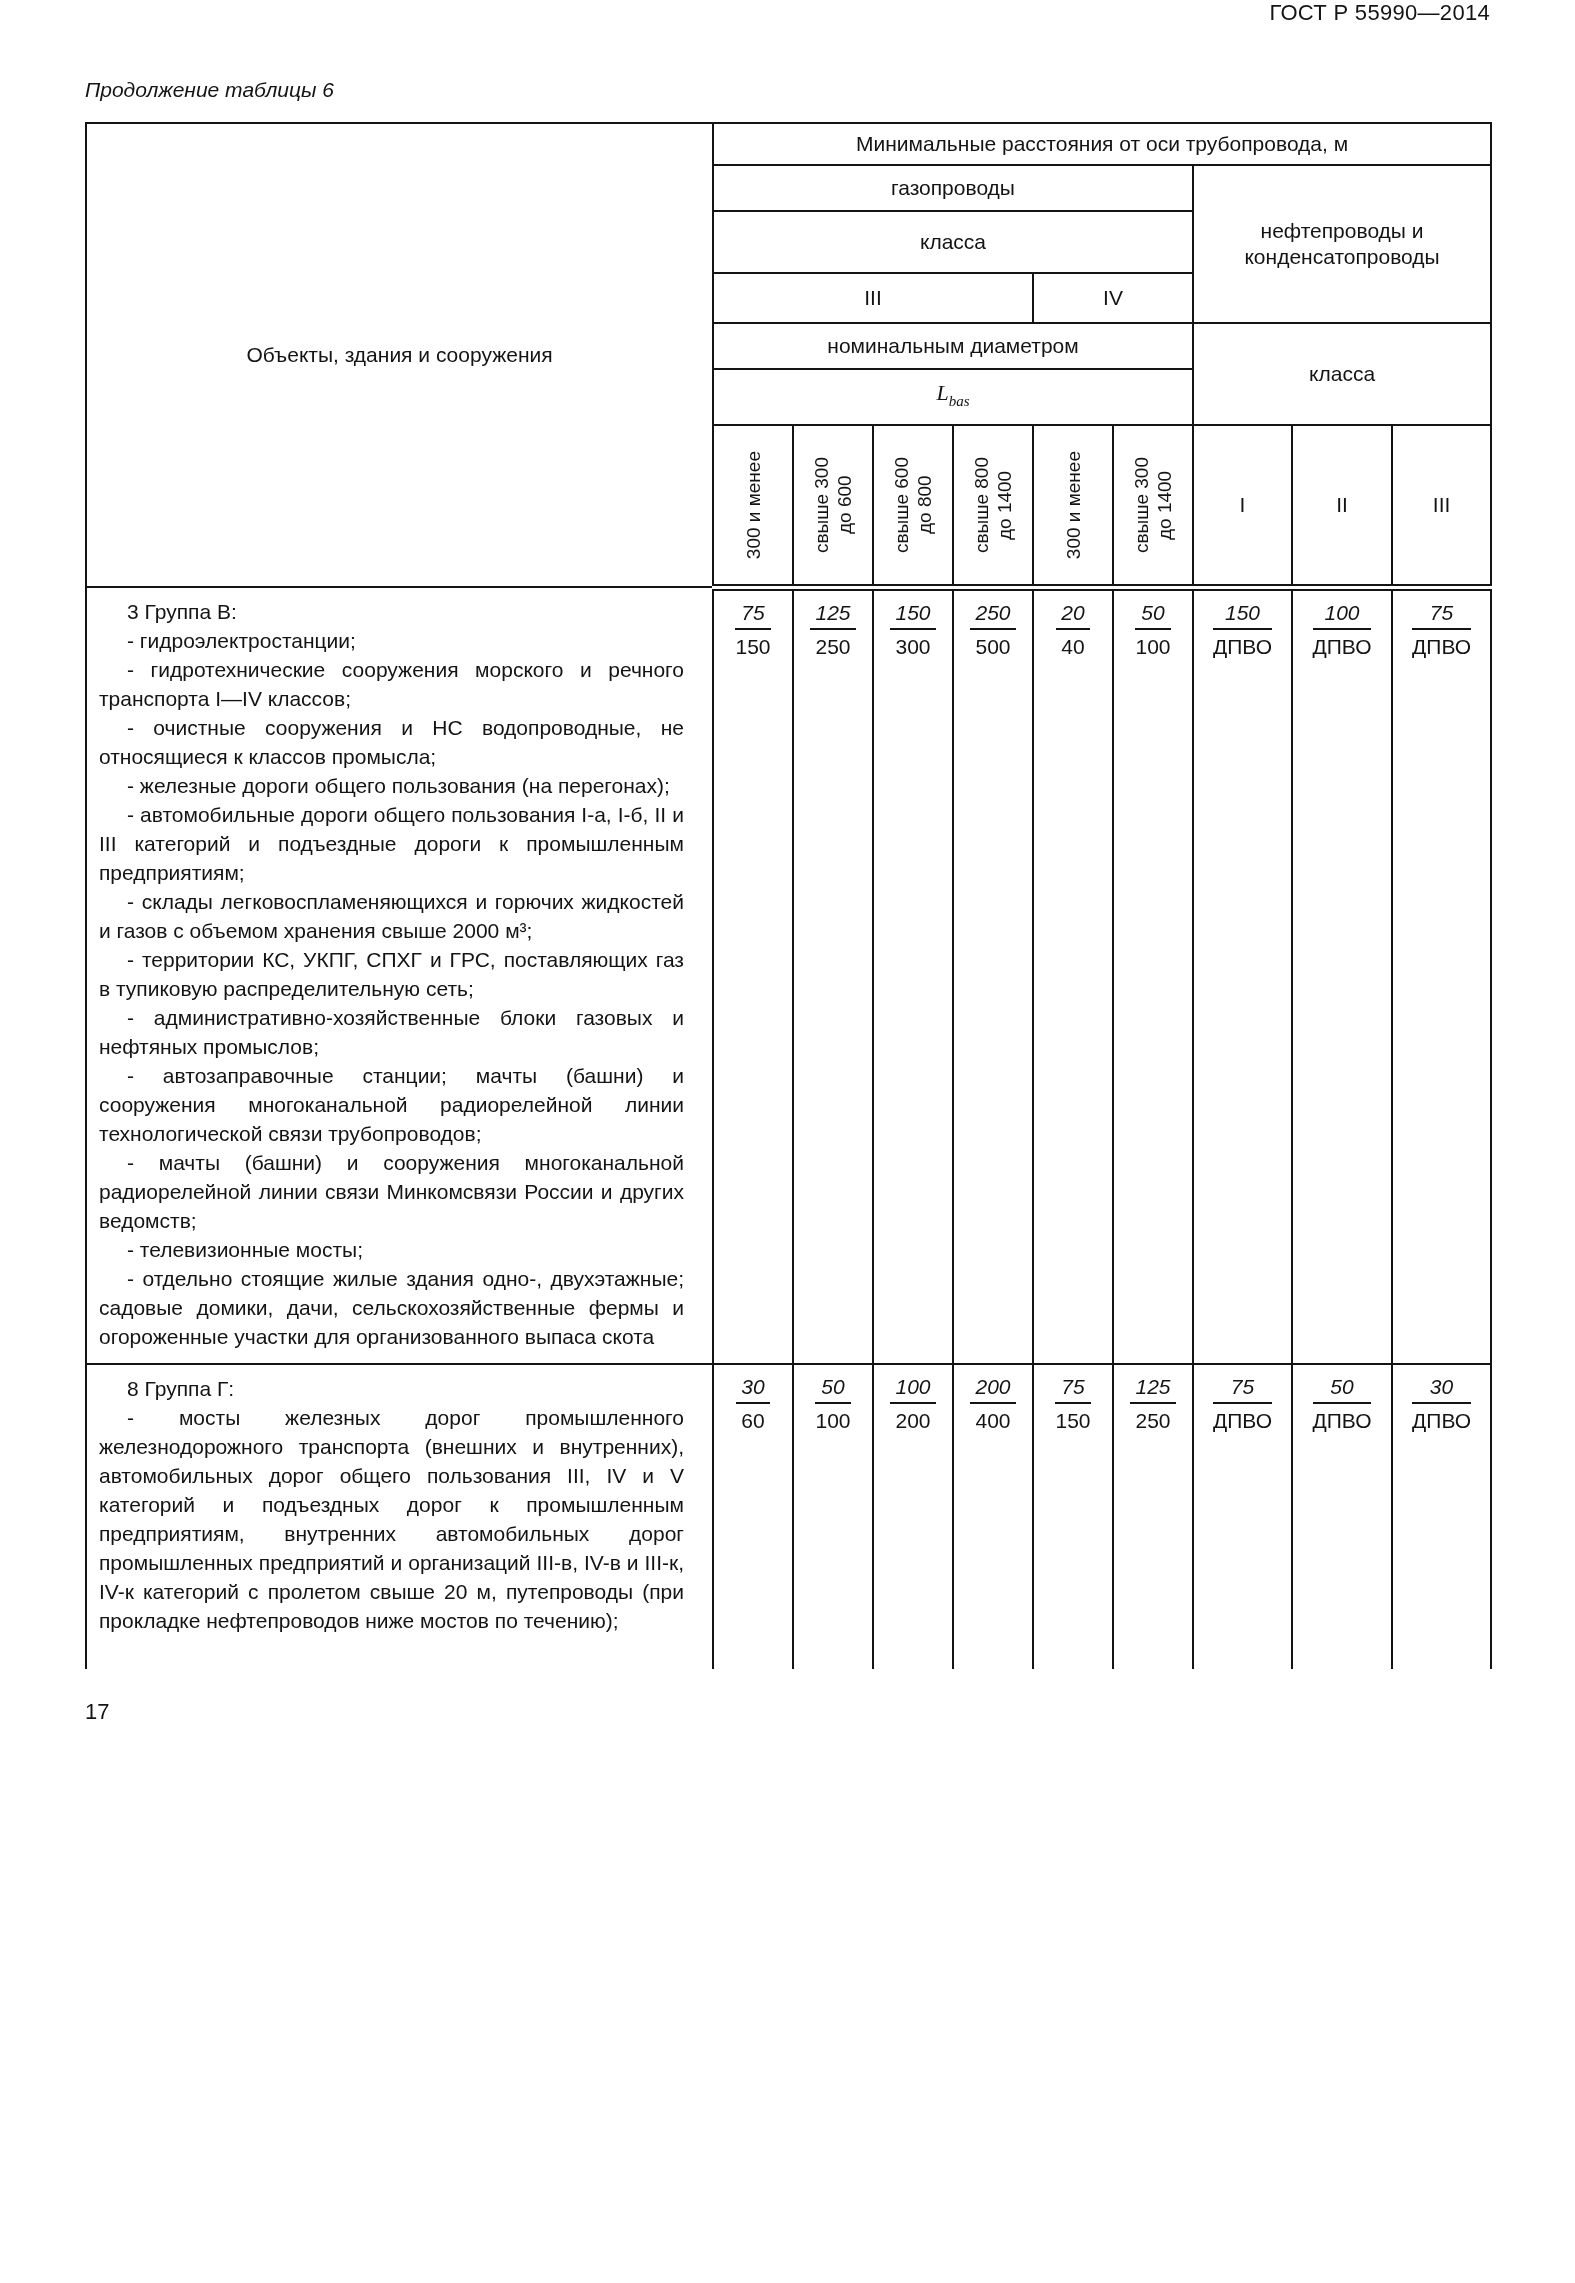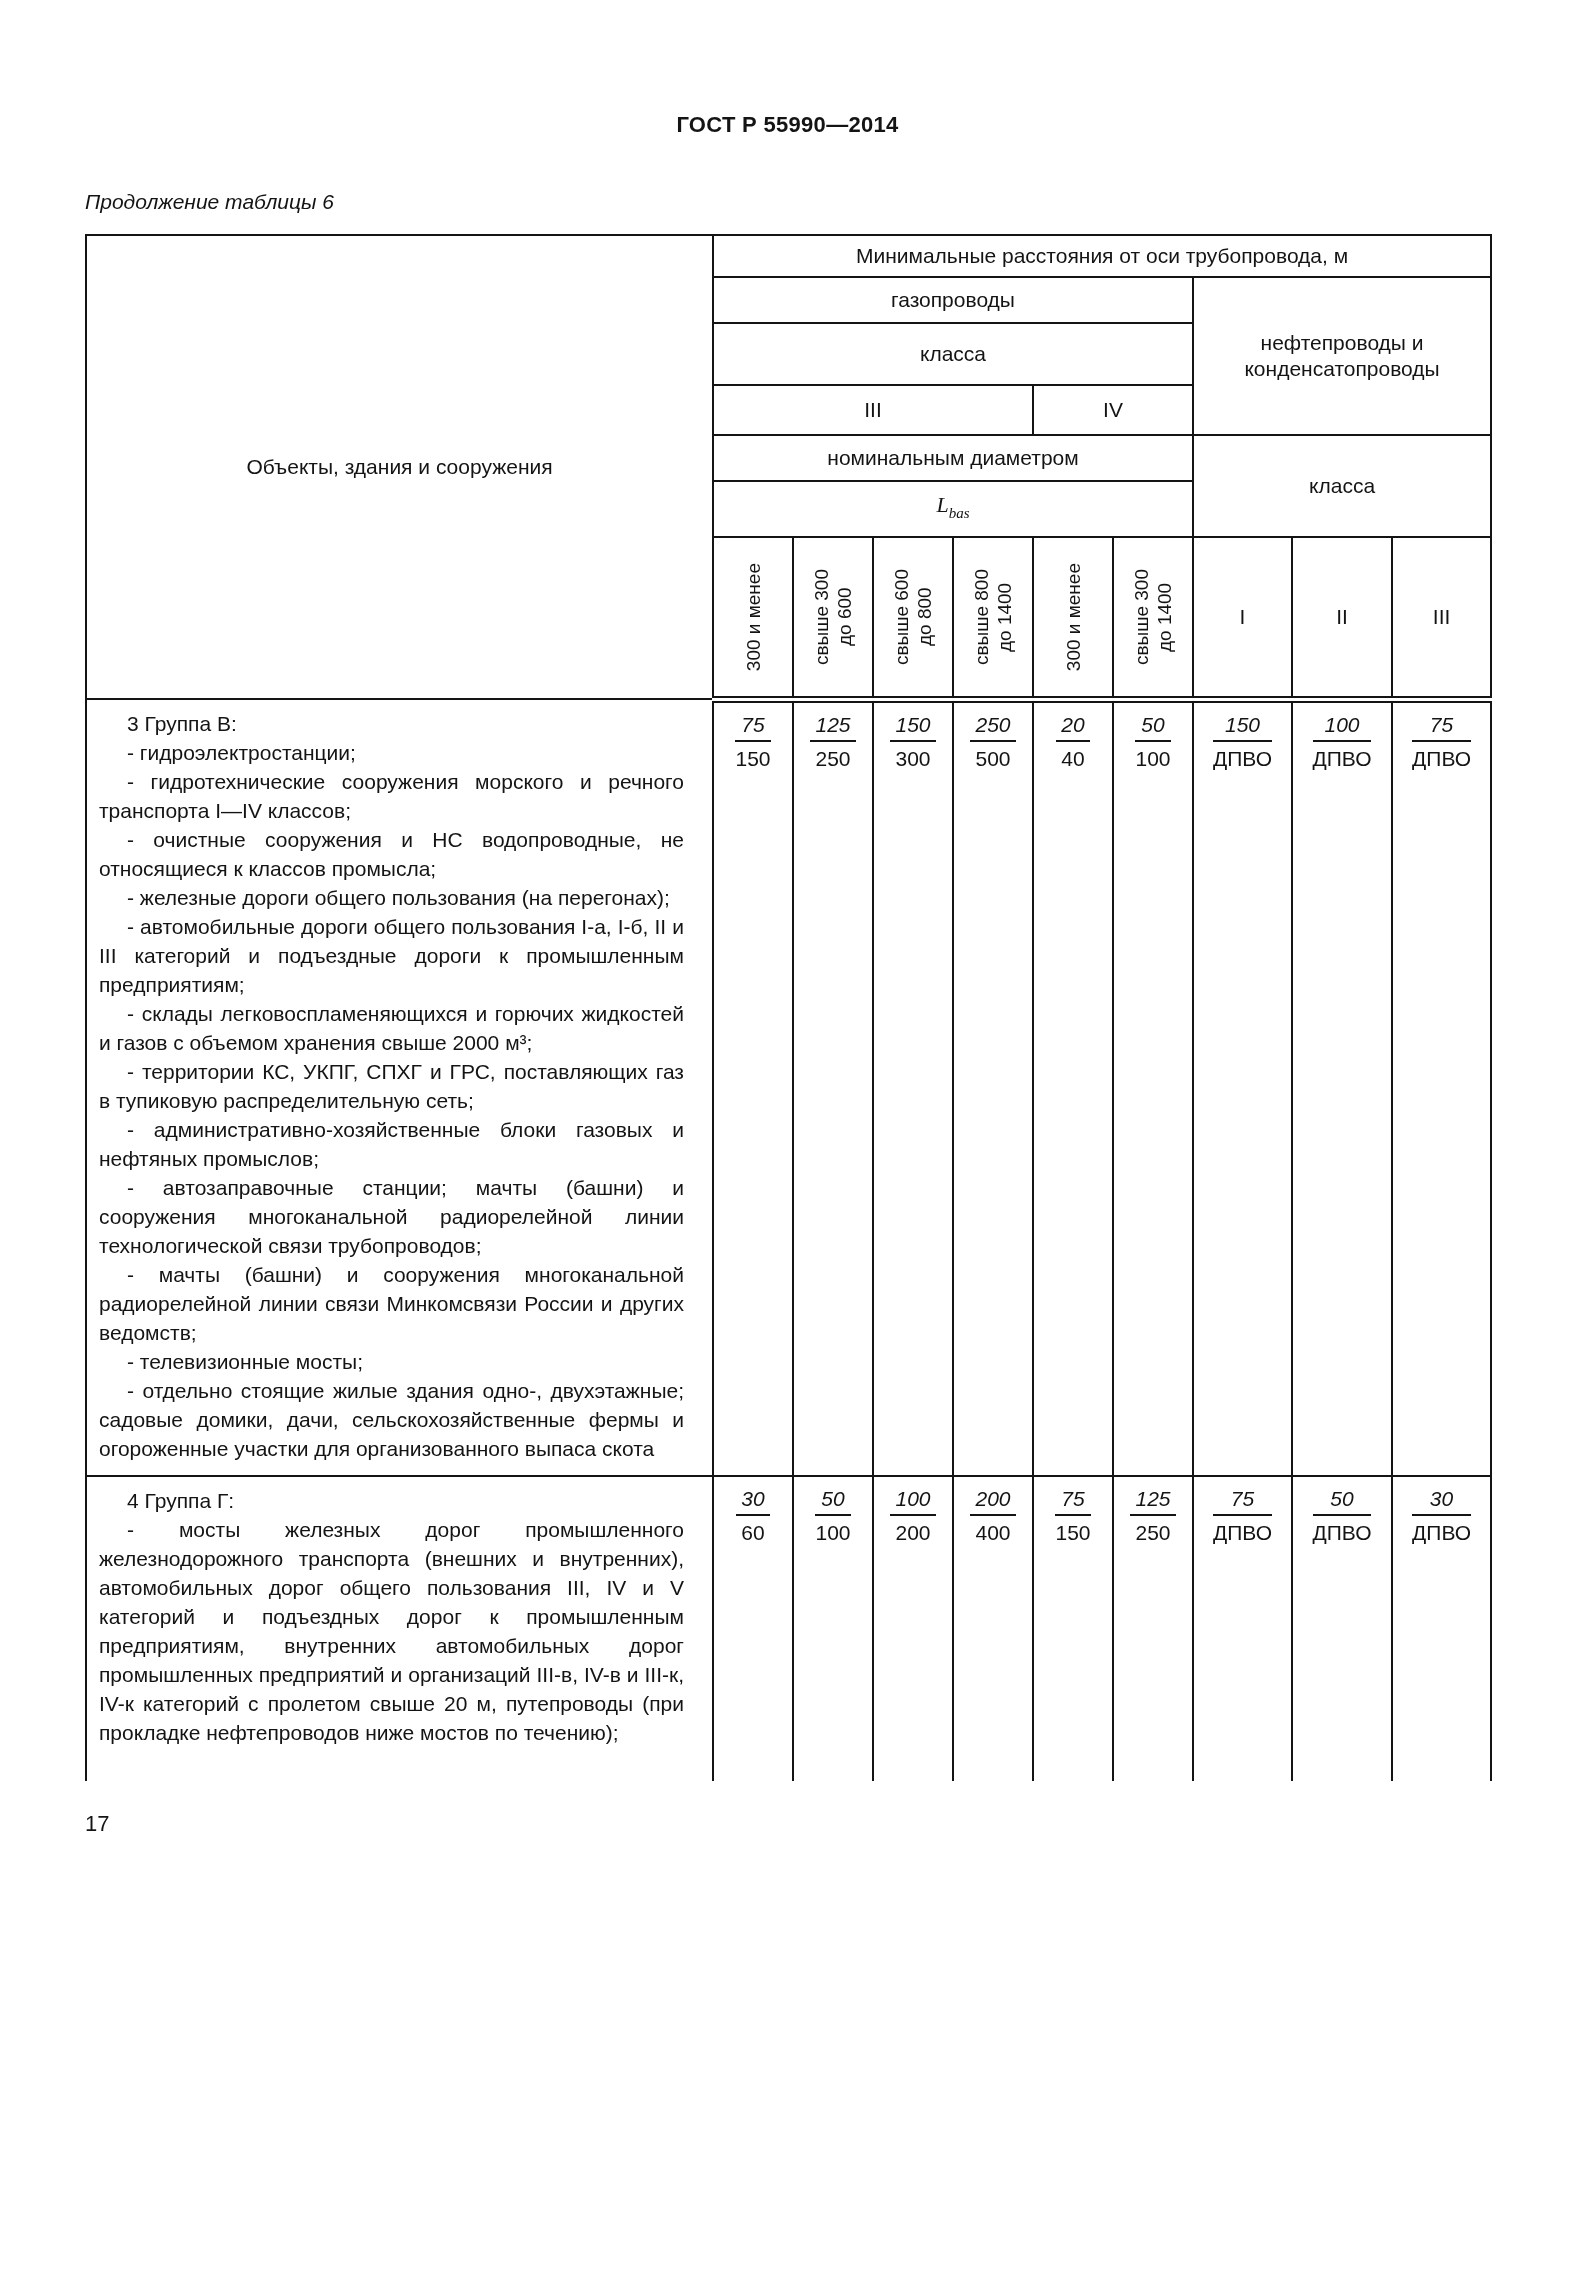--- a/index.html
+++ b/index.html
@@ -3,21 +3,21 @@
 <meta charset="utf-8">
 <style>
   * { margin:0; padding:0; box-sizing:border-box; }
   html,body { background:#ffffff; }
   .page {
     width:1575px; height:2283px; background:#ffffff; position:relative; overflow:hidden;
     font-family:"Liberation Sans", sans-serif; color:#141414;
   }
   .content { padding:0 85px; }
   .doc-header {
-    padding-top:112px; text-align:center; font-weight:bold; font-size:22px; letter-spacing:0.3px;
+    text-align:right; font-weight:normal; font-size:22px; letter-spacing:0.3px;
   }
   .caption { margin-top:52px; font-style:italic; font-size:21px; }
 
   table.t6 {
     margin-top:20px; border-collapse:collapse; table-layout:fixed; width:1405px;
   }
   table.t6 td {
     border:2px solid #141414; font-size:21px; text-align:center; vertical-align:middle;
     padding:2px 6px; line-height:26px; word-wrap:break-word;
   }
@@ -139,21 +139,21 @@
           <td class="val"><span class="frac"><span class="num">150</span><span class="den">300</span></span></td>
           <td class="val"><span class="frac"><span class="num">250</span><span class="den">500</span></span></td>
           <td class="val"><span class="frac"><span class="num">20</span><span class="den">40</span></span></td>
           <td class="val"><span class="frac"><span class="num">50</span><span class="den">100</span></span></td>
           <td class="val"><span class="frac"><span class="num">150</span><span class="den">ДПВО</span></span></td>
           <td class="val"><span class="frac"><span class="num">100</span><span class="den">ДПВО</span></span></td>
           <td class="val"><span class="frac"><span class="num">75</span><span class="den">ДПВО</span></span></td>
         </tr>
         <tr>
           <td class="obj-cell">
-            <p>4 Группа Г:</p>
+            <p>8 Группа Г:</p>
             <p>- мосты железных дорог промышленного железнодорожного транспорта (внешних и внутренних), автомобильных дорог общего пользования III, IV и V категорий и подъездных дорог к промышленным предприятиям, внутренних автомобильных дорог промышленных предприятий и организаций III-в, IV-в и III-к, IV-к категорий с пролетом свыше 20 м, путепроводы (при прокладке нефтепроводов ниже мостов по течению);</p>
           </td>
           <td class="val"><span class="frac"><span class="num">30</span><span class="den">60</span></span></td>
           <td class="val"><span class="frac"><span class="num">50</span><span class="den">100</span></span></td>
           <td class="val"><span class="frac"><span class="num">100</span><span class="den">200</span></span></td>
           <td class="val"><span class="frac"><span class="num">200</span><span class="den">400</span></span></td>
           <td class="val"><span class="frac"><span class="num">75</span><span class="den">150</span></span></td>
           <td class="val"><span class="frac"><span class="num">125</span><span class="den">250</span></span></td>
           <td class="val"><span class="frac"><span class="num">75</span><span class="den">ДПВО</span></span></td>
           <td class="val"><span class="frac"><span class="num">50</span><span class="den">ДПВО</span></span></td>

